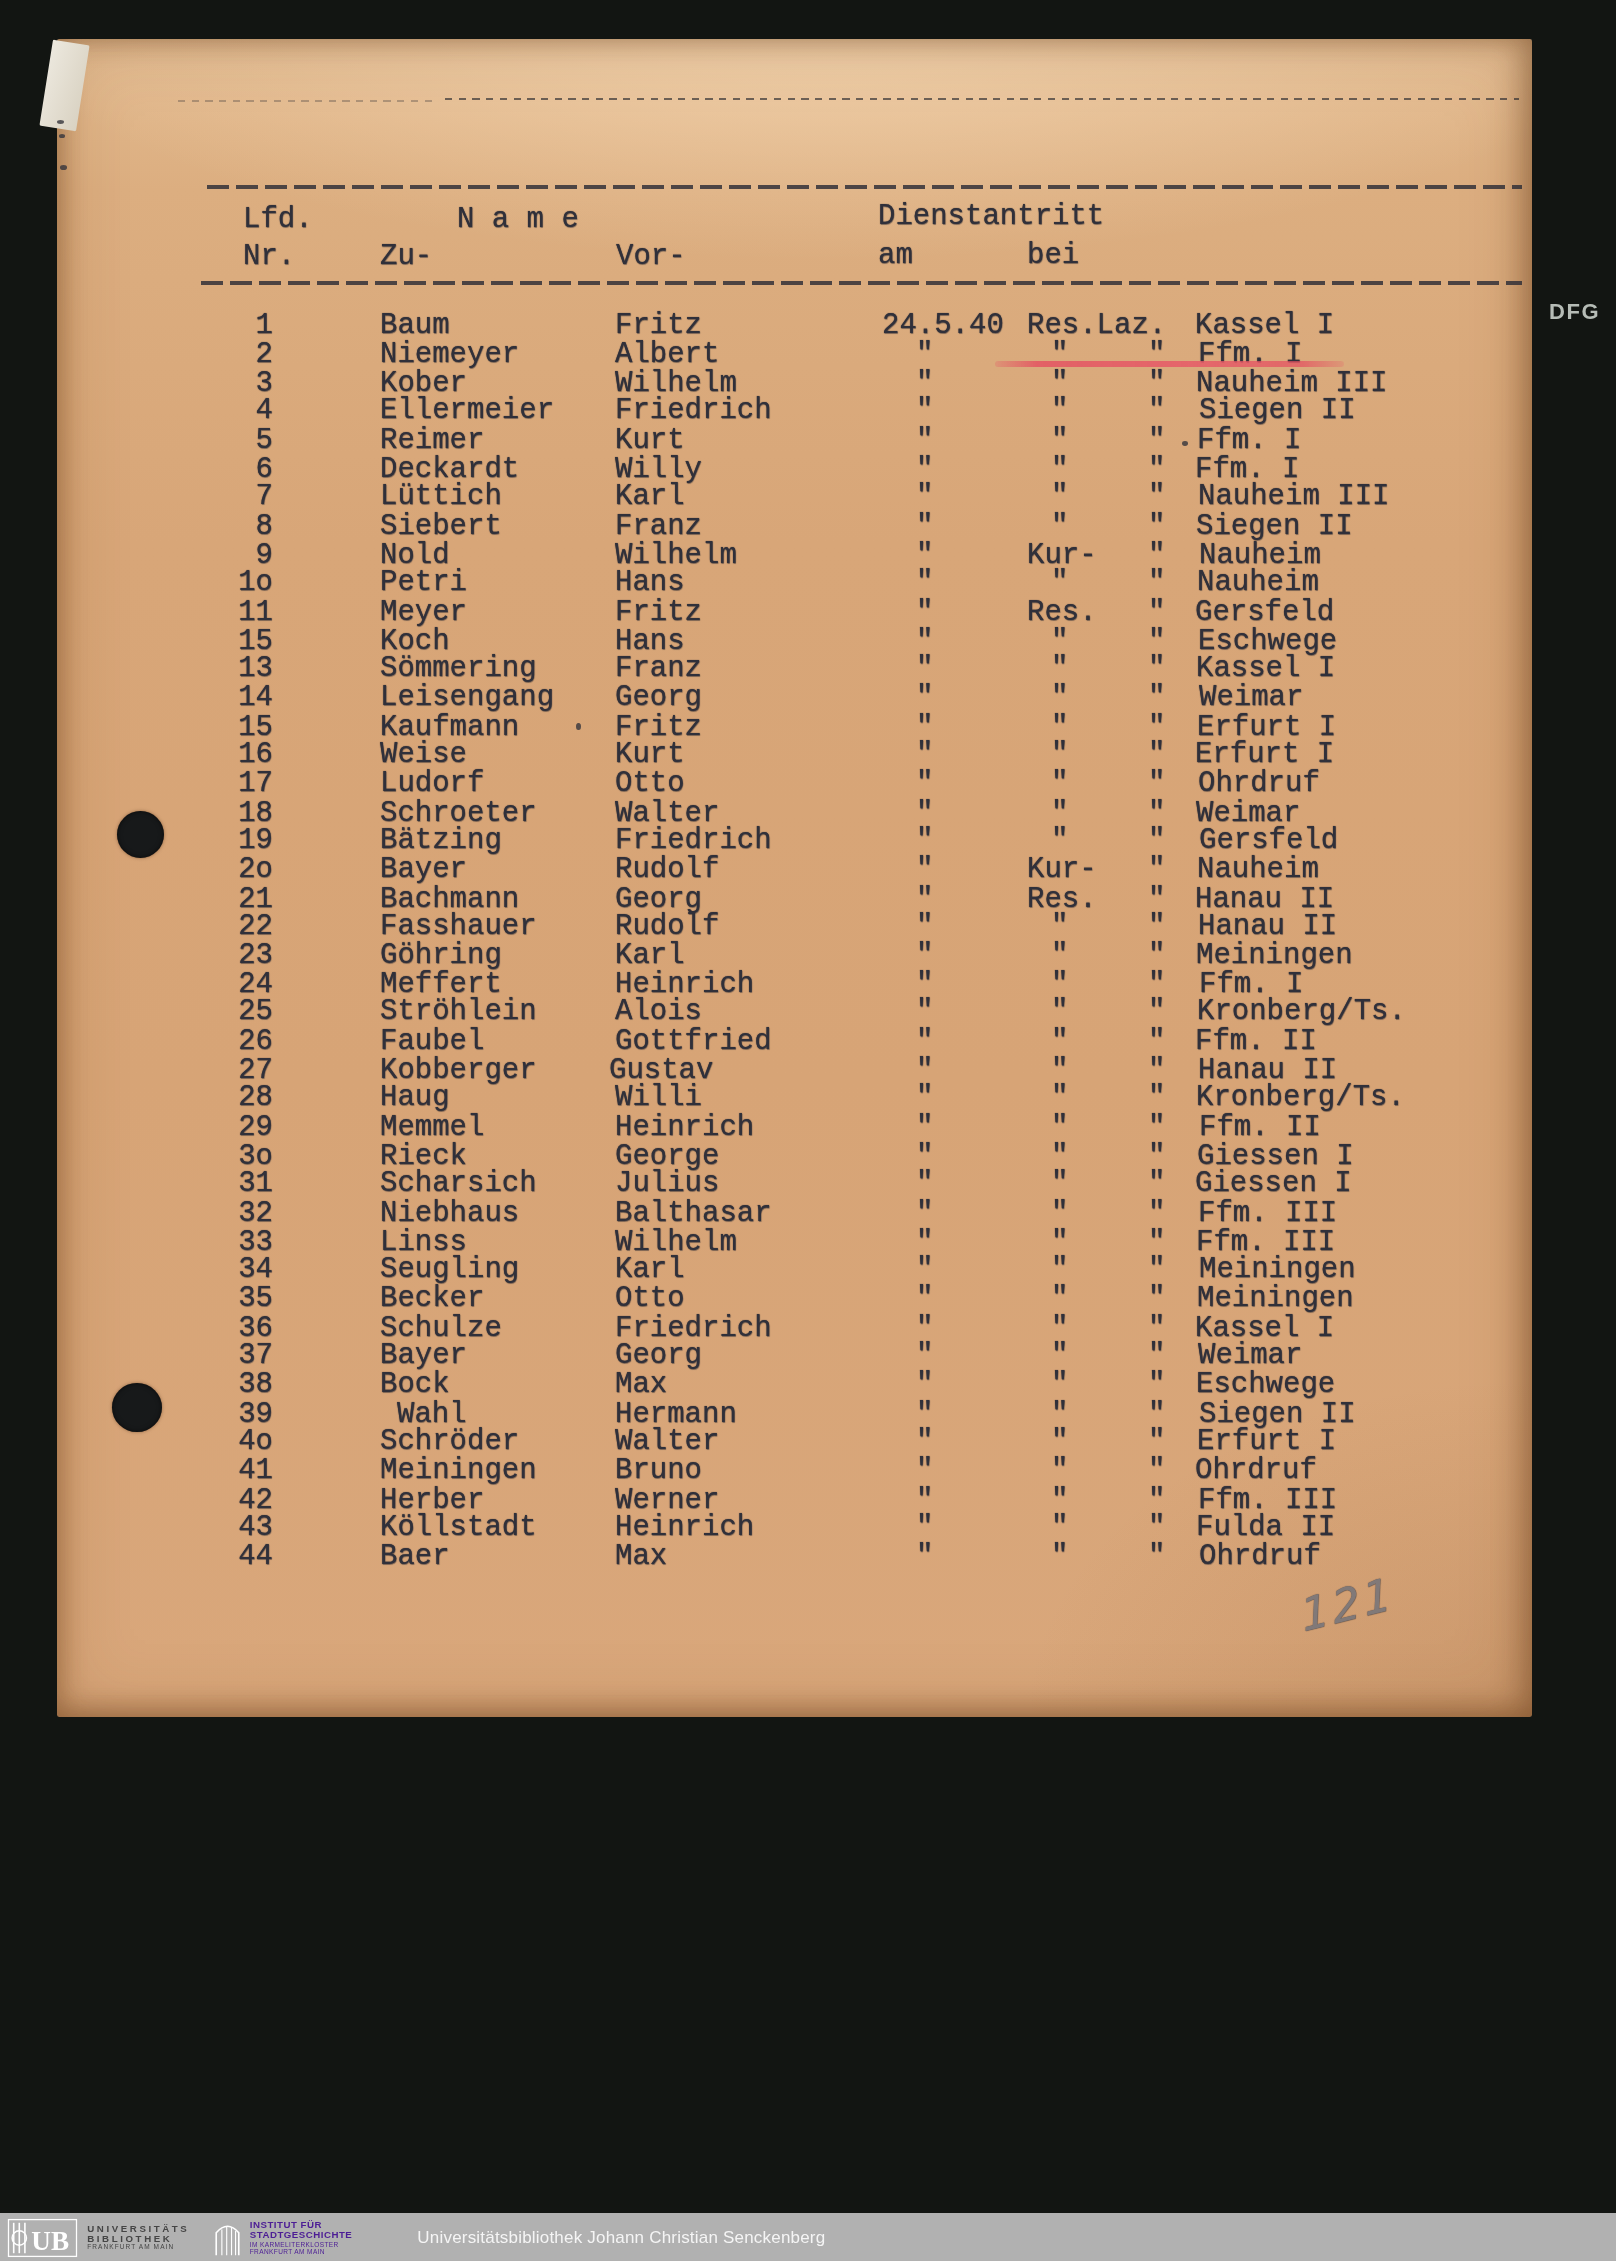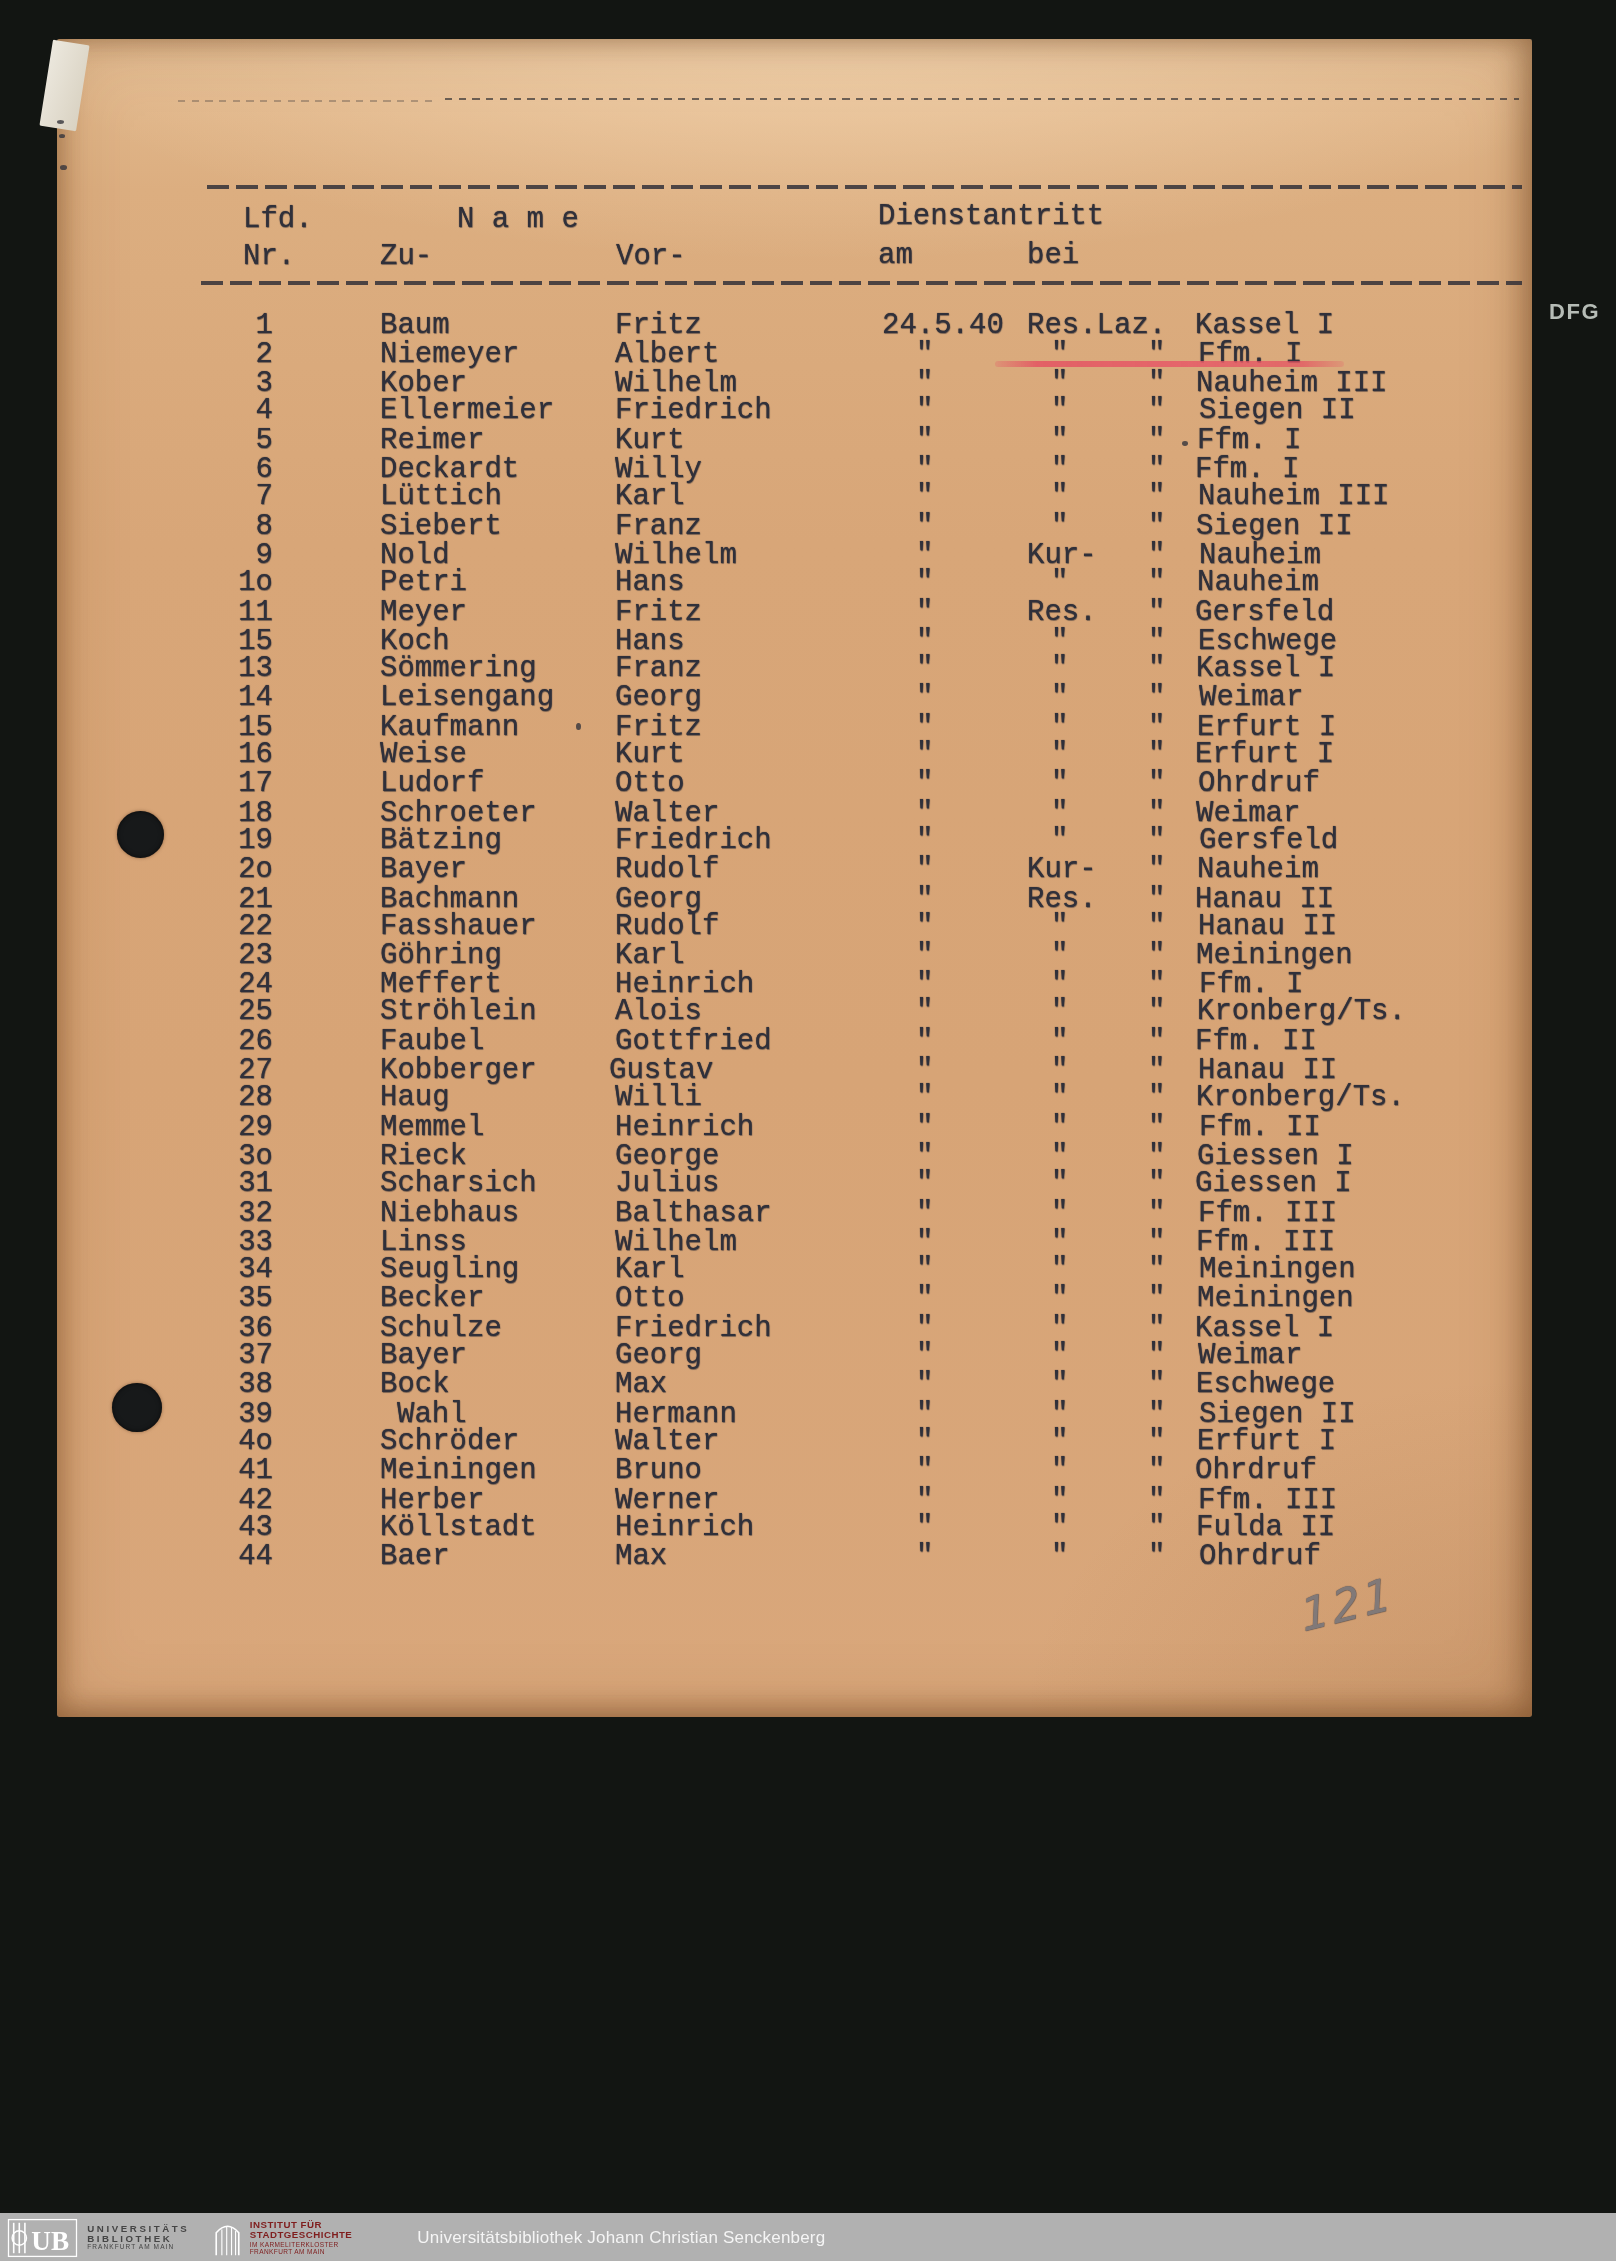--- a/index.html
+++ b/index.html
@@ -69,21 +69,21 @@
   .dfg{position:absolute;left:1549px;top:299px;color:rgba(205,212,205,.88);
     font-size:22px;font-weight:bold;letter-spacing:1.6px;font-family:"Liberation Sans",sans-serif;}
 
   
   .bar{position:absolute;left:0;top:2213px;width:1617px;height:49px;background:#b1b1b1;
     display:flex;align-items:center;padding-left:6.5px;box-sizing:border-box;}
   .ub-text{margin-left:9.7px;color:#454545;line-height:1.05;}
   .ub-text .l1,.ub-text .l2{font-size:9.7px;letter-spacing:2.6px;font-weight:bold;}
   .ub-text .l3{font-size:6.5px;letter-spacing:1.1px;}
   .isg{margin-left:24px;display:flex;align-items:center;}
-  .isg-text{margin-left:7.3px;color:#7f1d1d;line-height:1.08;}
+  .isg-text{margin-left:7.3px;color:#4c1d95;line-height:1.08;}
   .isg-text .l1,.isg-text .l2{font-size:9.7px;font-weight:bold;letter-spacing:0.5px;}
   .isg-text .l3,.isg-text .l4{font-size:6.5px;letter-spacing:0.4px;}
   .libname{margin-left:65px;color:#f5f5f5;font-size:17px;letter-spacing:0.2px;}
 </style>
 </head>
 <body>
 
 <div class="stage">
 
   <div class="paper ink">

